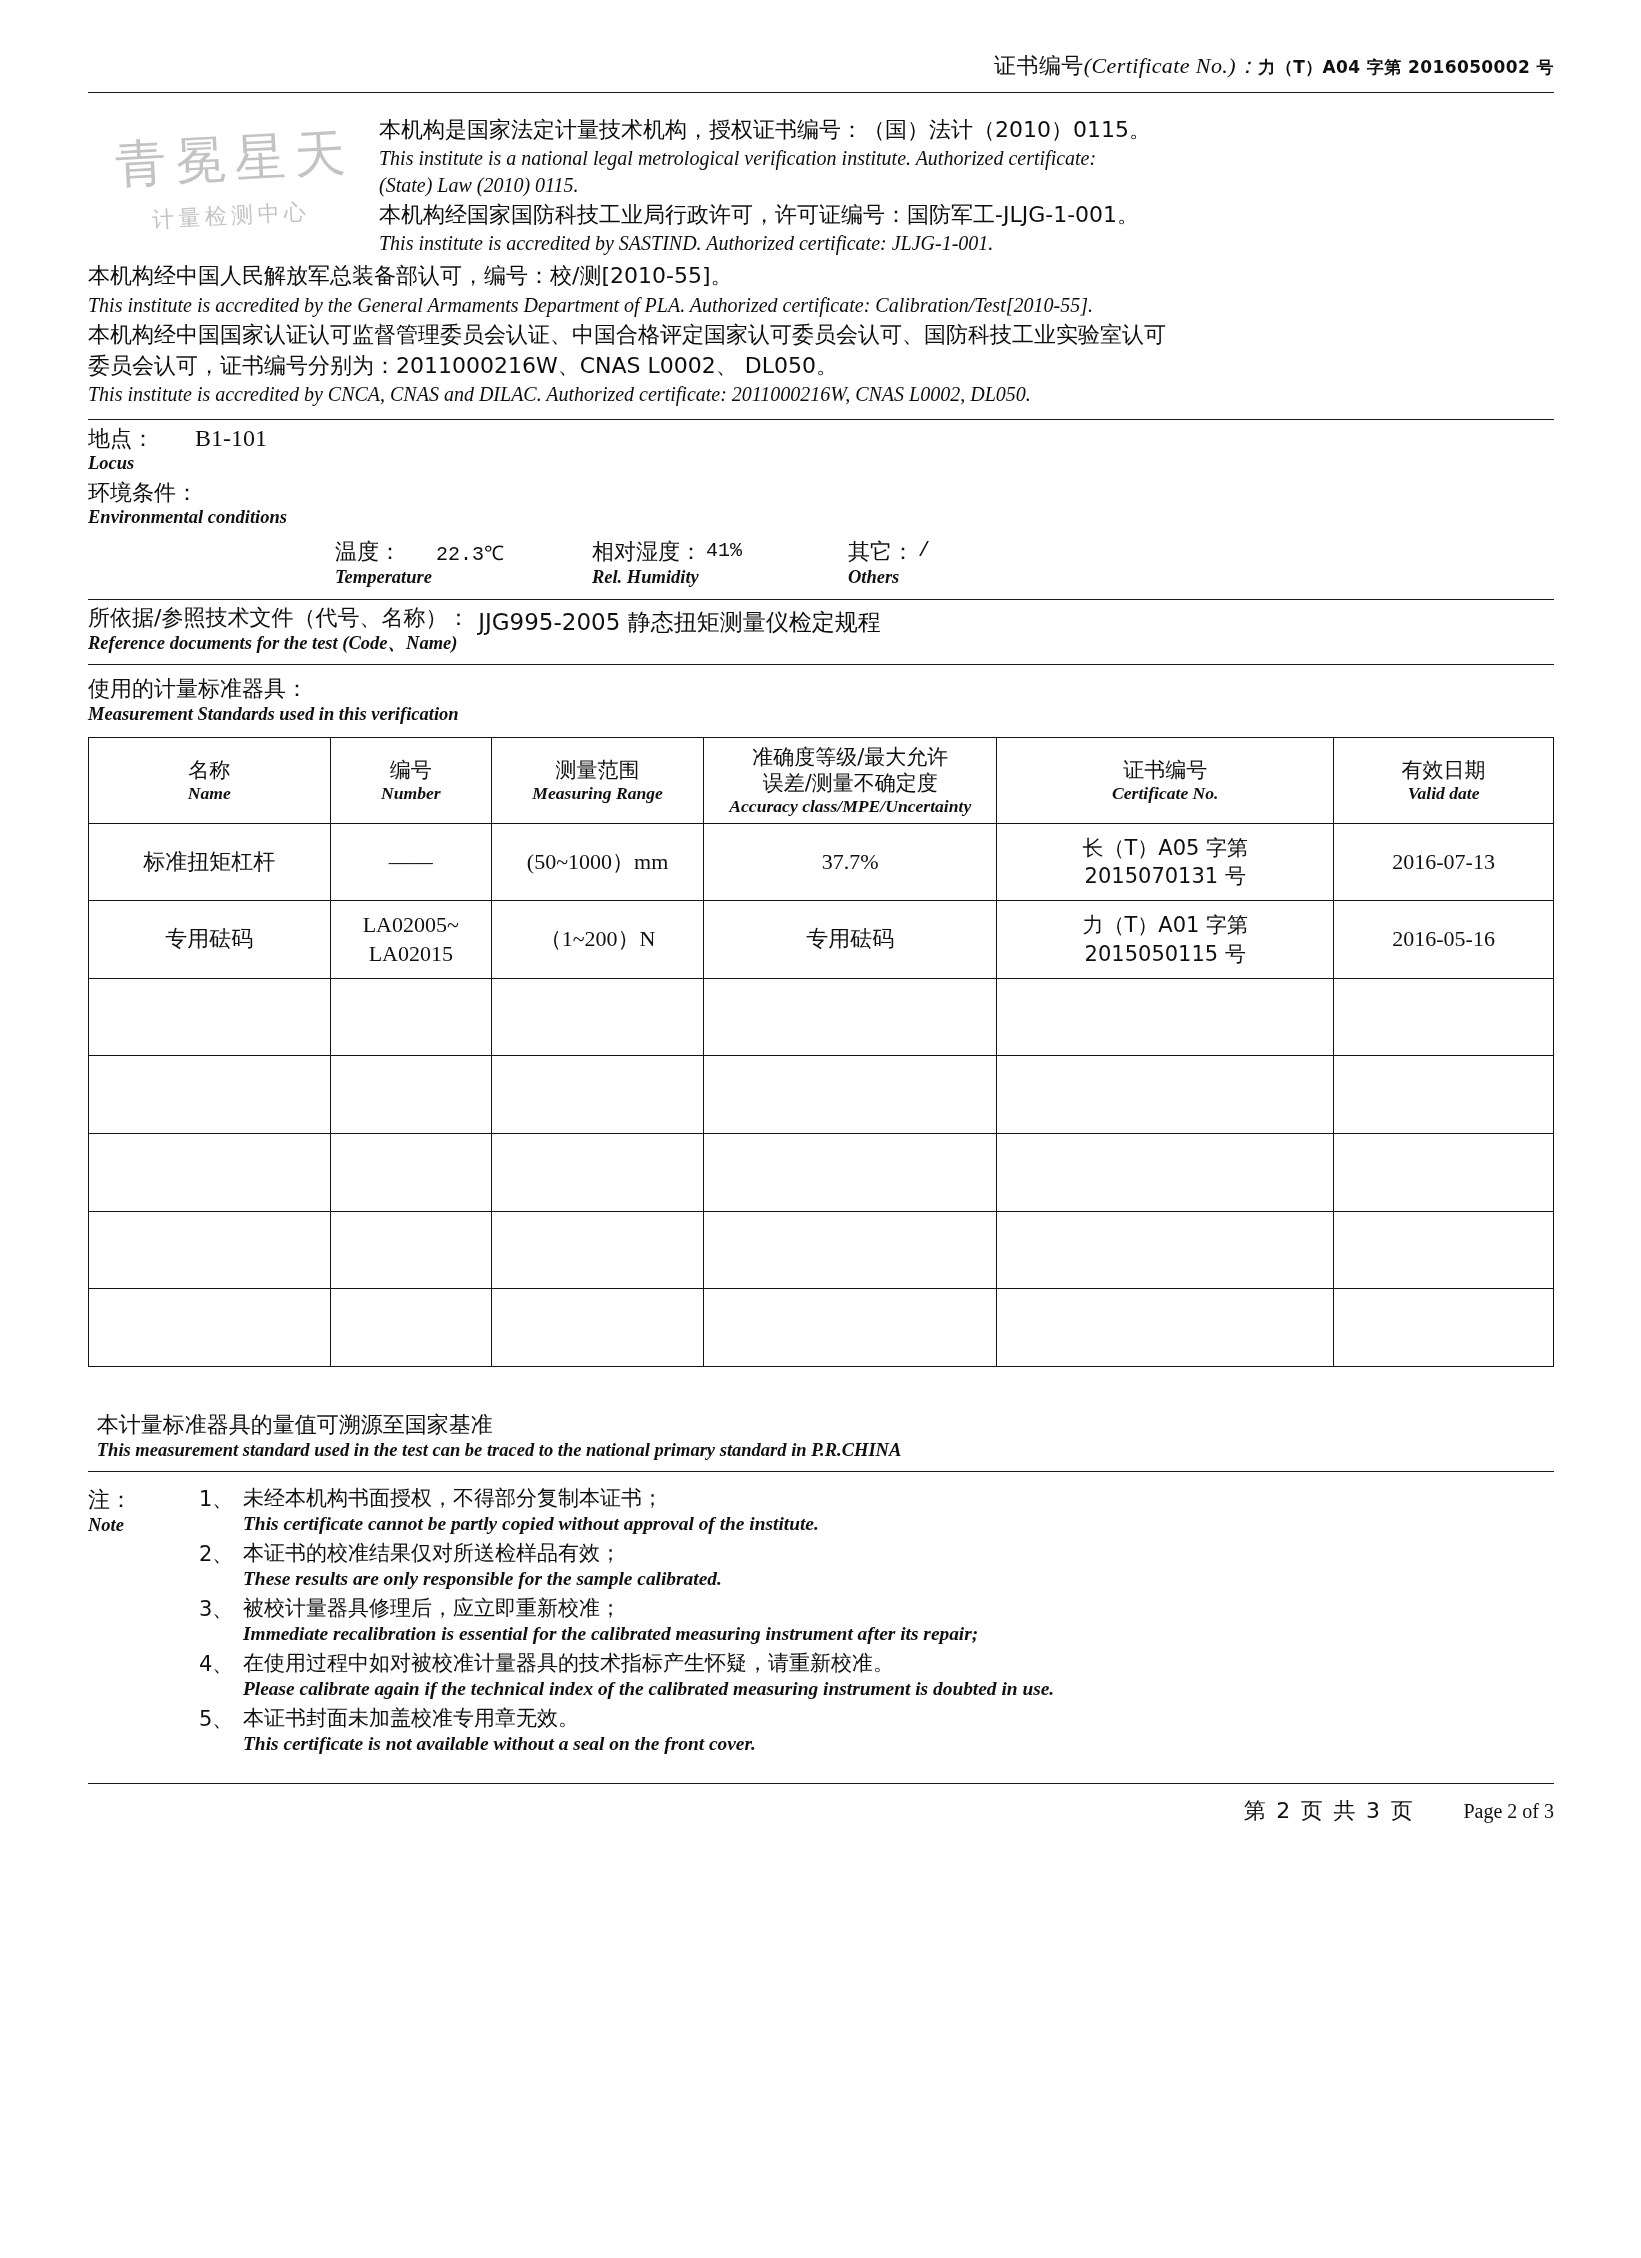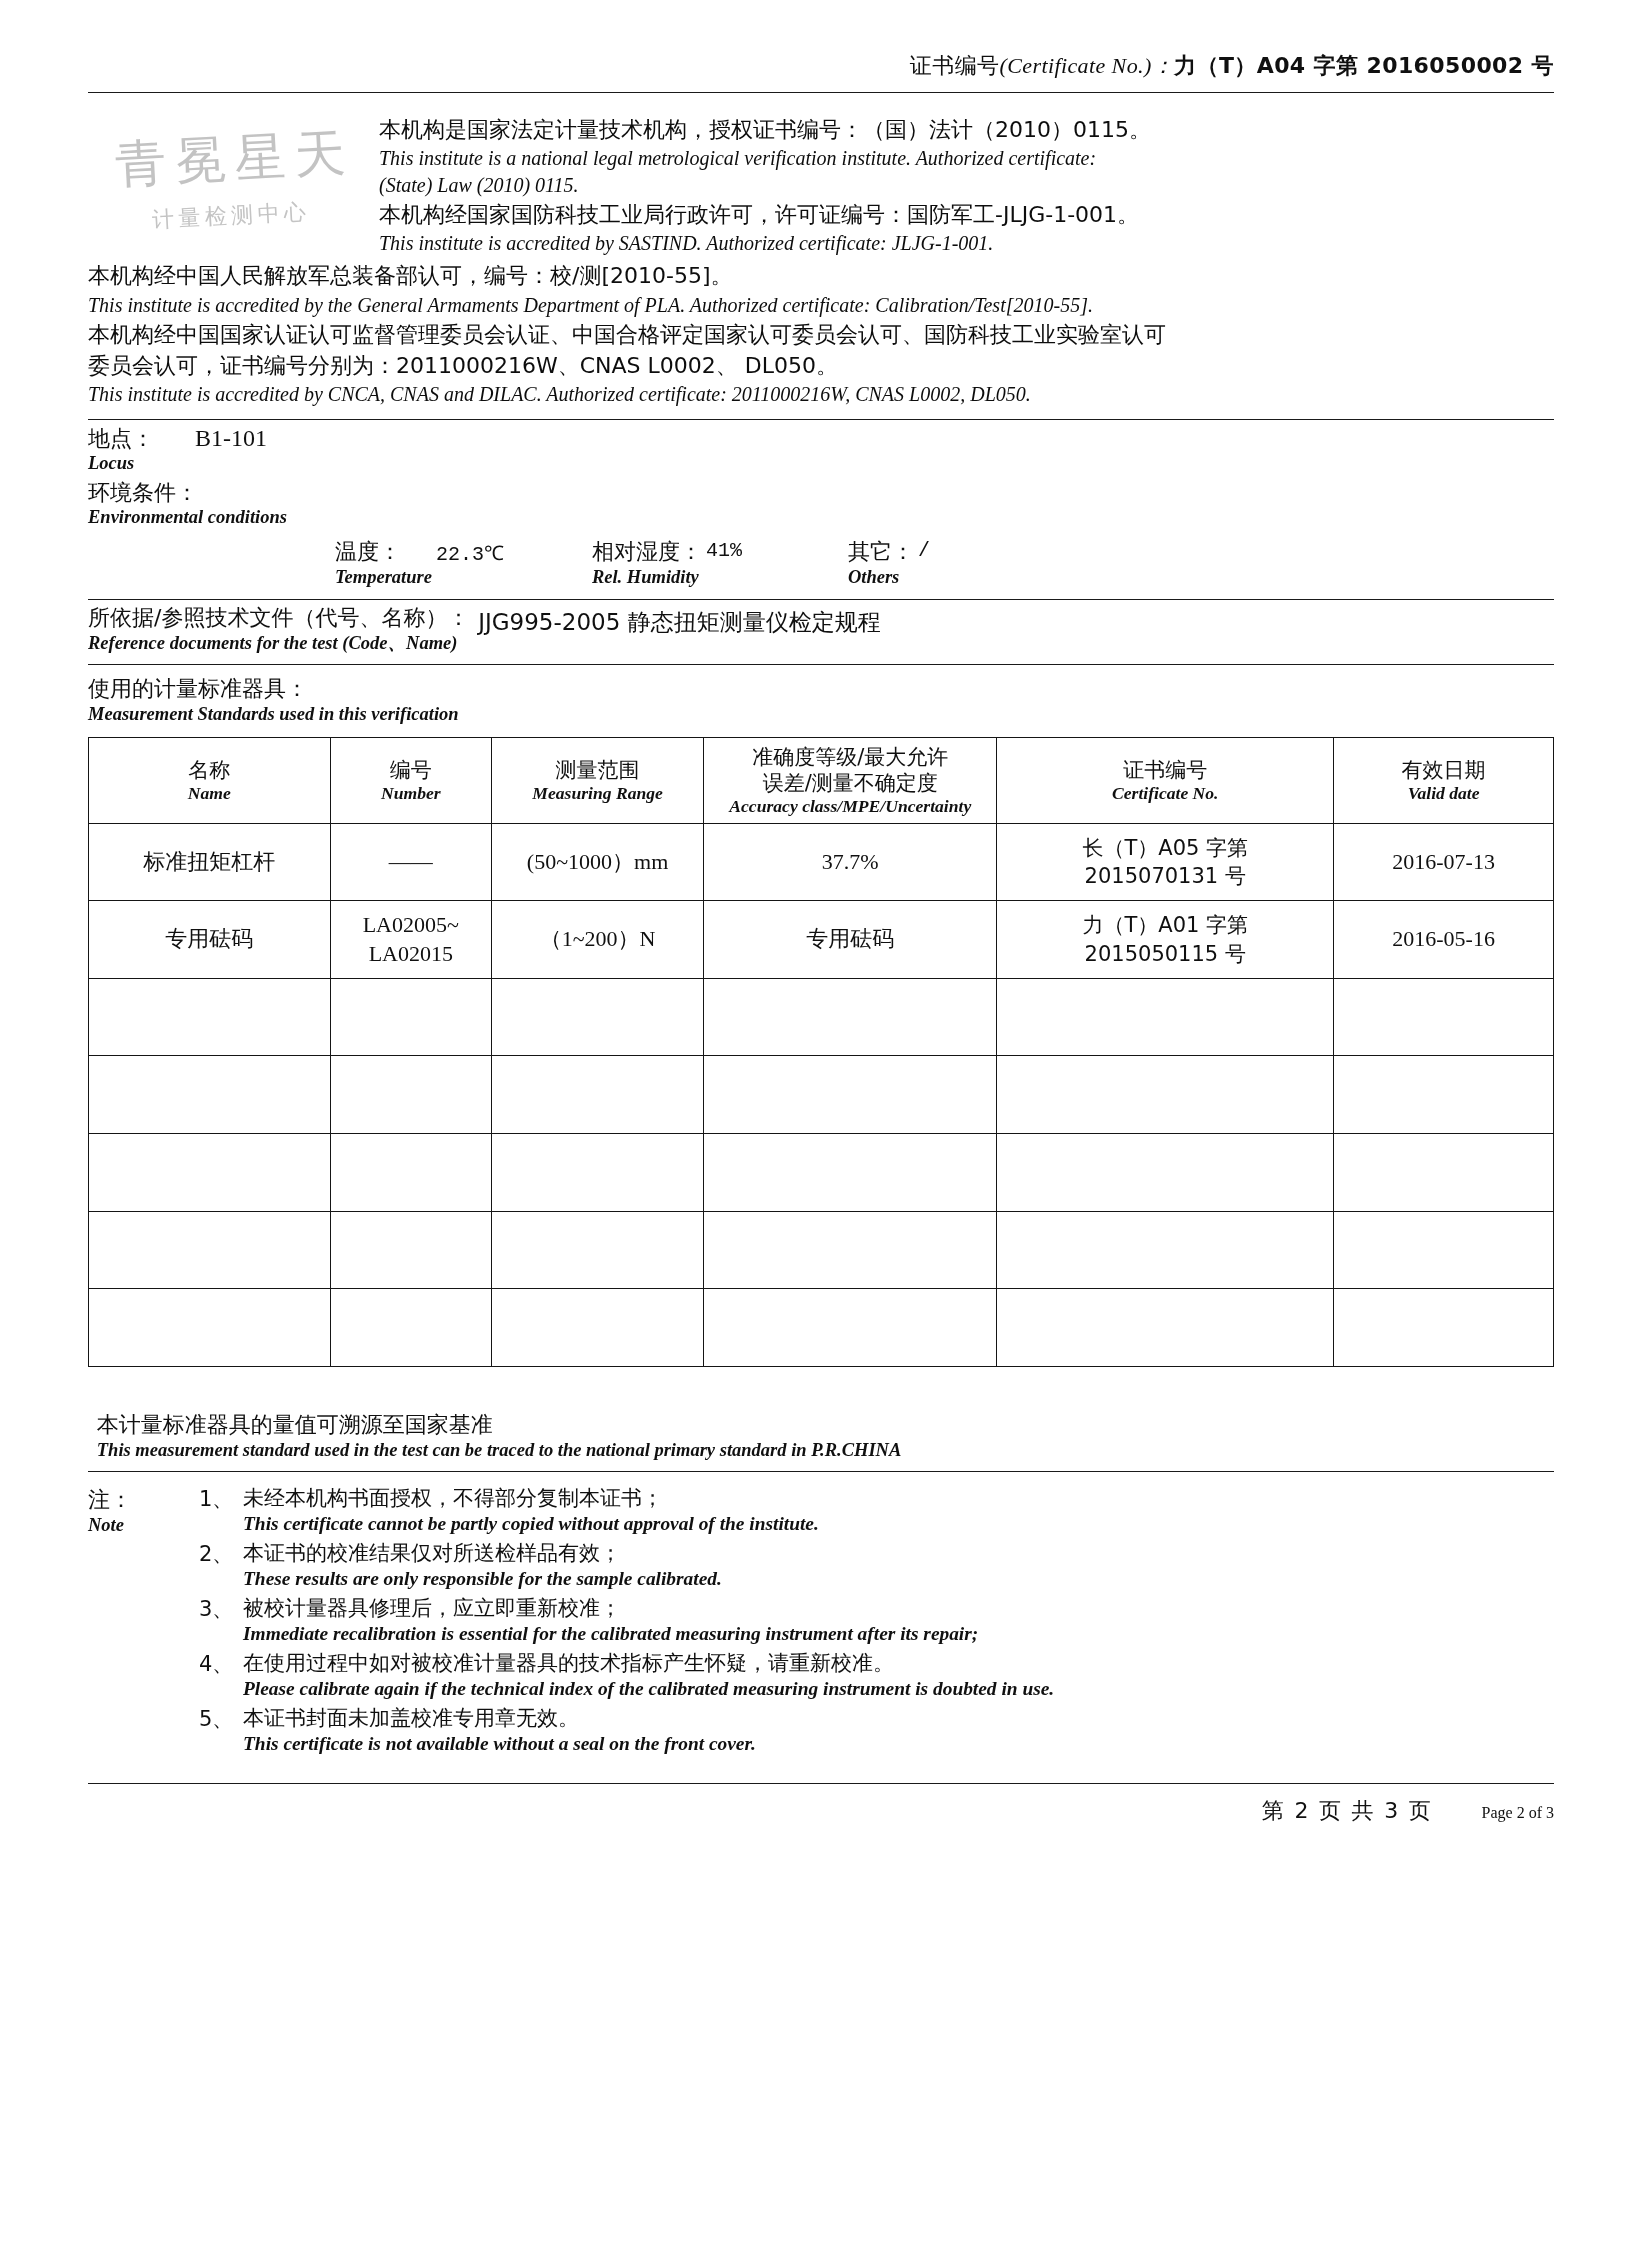--- a/index.html
+++ b/index.html
@@ -26,21 +26,21 @@
   
   .cert-no-row {
     padding-top: 51px;
     text-align: right;
     font-size: 23px;
     letter-spacing: 0.4px;
     font-family: "Liberation Serif", serif;
   }
   .cert-no-row .cn { font-family: "DejaVu Sans", sans-serif; font-size: 22px; }
   .cert-no-row .en { font-family: "Liberation Serif", serif; font-style: italic; font-size: 22px; }
-  .cert-no-row .val { font-family: "DejaVu Sans", sans-serif; font-weight: bold; font-size: 22px; }
+  .cert-no-row .val { font-family: "DejaVu Sans", sans-serif; font-weight: bold; font-size: 17px; }
 
   .rule {
     border: 0;
     border-top: 1.8px solid #1a1a1a;
     margin: 10.6px 0 0 0;
   }
   .rule.thin { border-top: 1.3px solid #1a1a1a; }
 
   
   .inst-block {
@@ -217,21 +217,21 @@
     margin-top: 12.4px;
     display: flex;
     justify-content: flex-end;
     align-items: baseline;
     font-family: "DejaVu Sans", sans-serif;
     font-size: 22px;
   }
   .footer .pg-zh { letter-spacing: 1.8px; }
   .footer .pg-en {
     font-family: "Liberation Serif", serif;
-    font-size: 16px;
+    font-size: 20px;
     margin-left: 49px;
   }
 </style>
 </head>
 <body>
 
 <div class="page">
 
   <div class="cert-no-row">
     <span class="cn">证书编号</span><span class="en">(Certificate No.)：</span><span class="val">力（T）A04 字第 2016050002 号</span>

